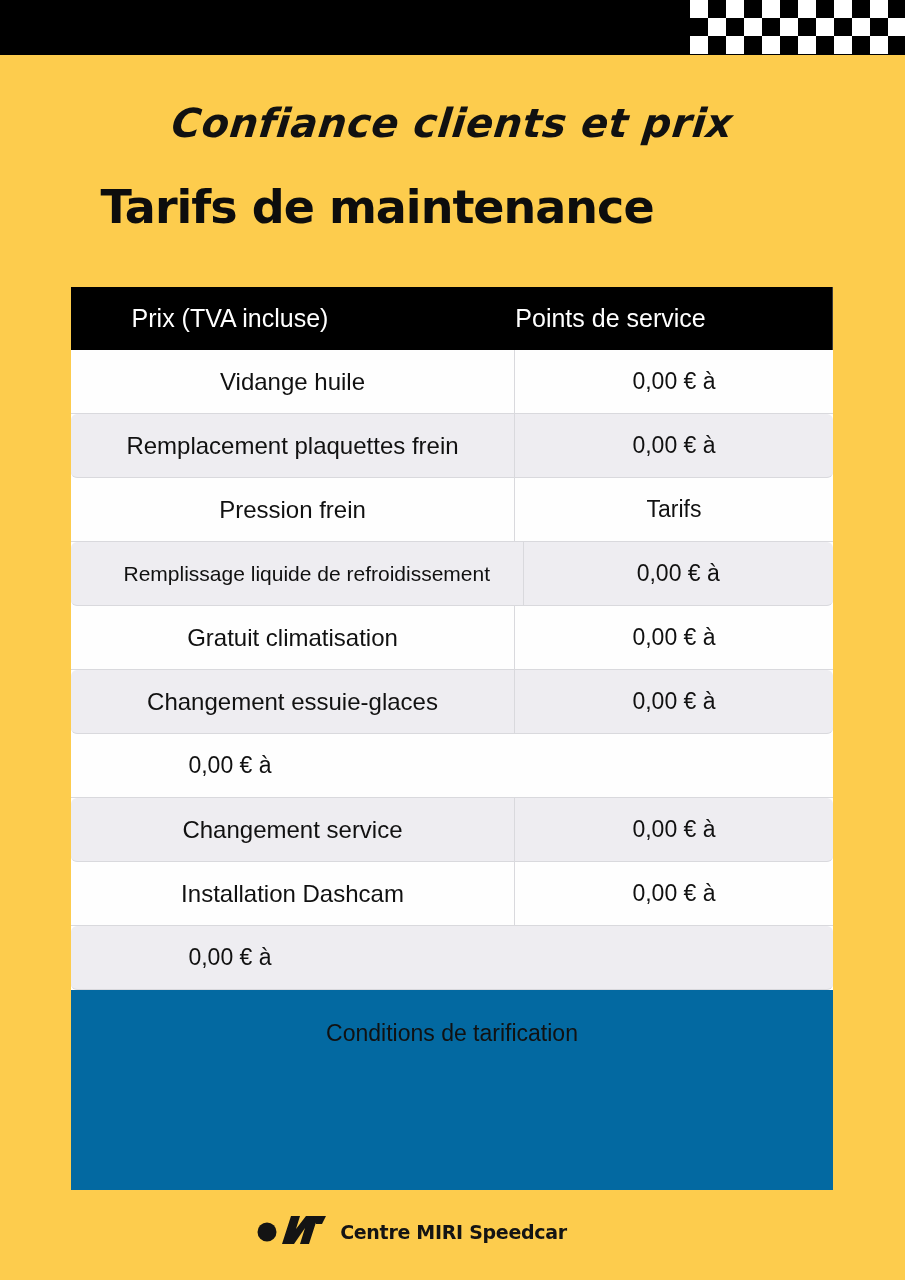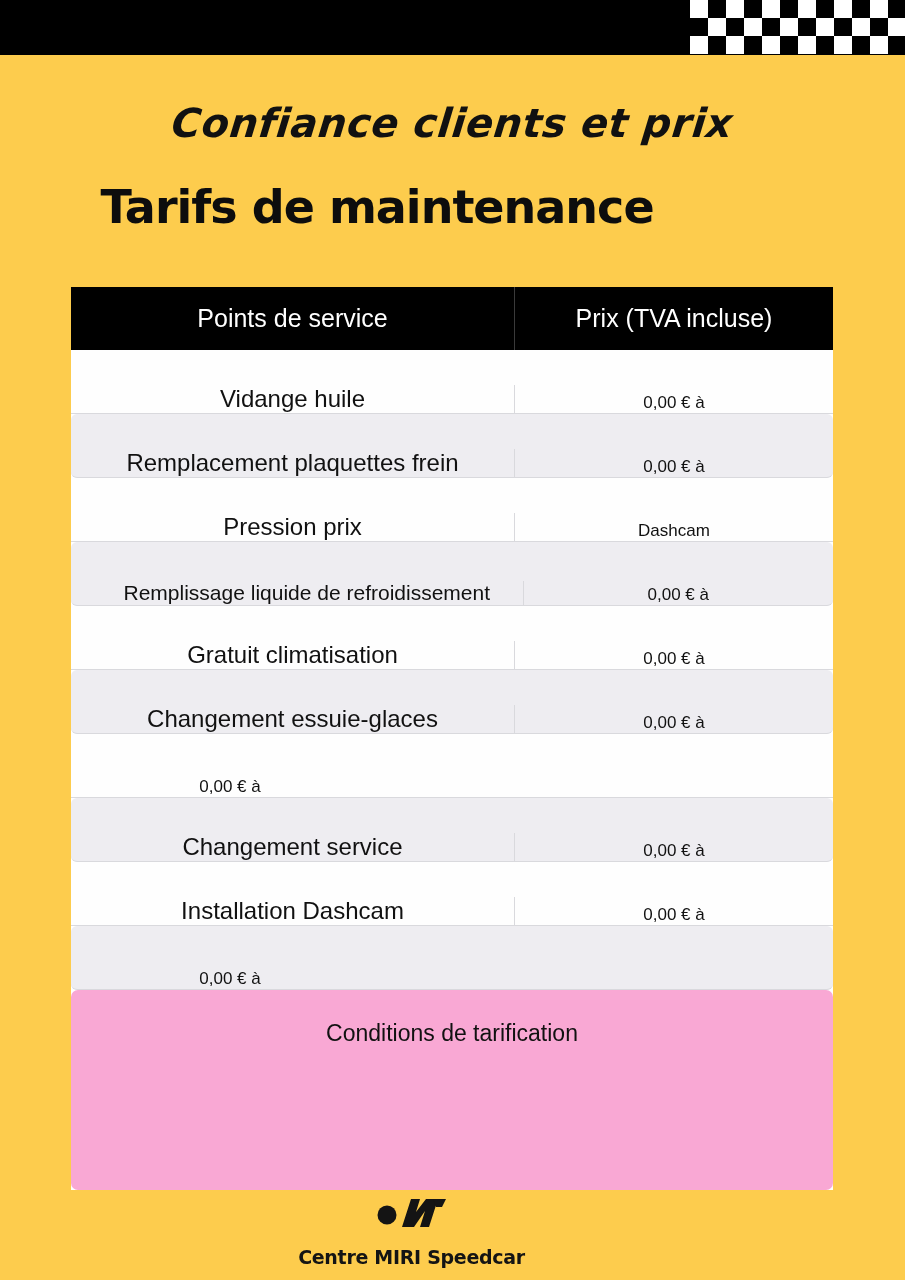--- a/index.html
+++ b/index.html
@@ -72,60 +72,57 @@
     font-weight:400;
   }
   .thead .c1 { width:444px; border-right:1px solid #3a3a3a; }
   .thead .c2 { width:318px; }
 
   .trow {
     display:flex;
     height:64px;
     flex:0 0 64px;
     border-bottom:1px solid #d9d9dd;
-    align-items:flex-end;
   }
   .trow.alt { background:#eeedf1;border-radius:6px; }
   .trow.plain { background:#fefefe; }
 
   .trow .c1 {
     width:444px;
     display:flex; align-items:center; justify-content:center;
     border-right:1px solid #d9d9dd;
     font-size:24px;
     color:#111;
     padding:0 8px;
     text-align:center;
   }
   .trow .c1.small { font-size:21px;margin-left:20px; }
   .trow .c2 {
     width:318px;
     display:flex; align-items:center; justify-content:center;
-    font-size:17px;
+    font-size:23px;
     color:#111;
   }
 
   #footnote {
     flex:1 1 auto;
-    background:#f9a8d4;
+    background:#0369a1;
     padding-top:30px;
     text-align:center;
     font-size:23px;
     color:#111;
-    border-radius:7px;
   }
 
   
   #brand {
     position:absolute;
     left:0; top:1208px;
     width:823px; height:48px;
     display:flex; align-items:center; justify-content:center;
     gap:12px;
-    flex-direction:column;
   }
   #brand .mark { display:block; }
   #brand .btext {
     font-family:"DejaVu Sans", sans-serif;
     font-weight:700;
     font-size:19px;
     letter-spacing:-0.3px;
     color:#141414;
   }
 </style>
@@ -135,37 +132,37 @@
 <div id="topbar">
   <div id="checker"></div>
 </div>
 
 <div id="eyebrow">Confiance clients et prix</div>
 <div id="title">Tarifs de maintenance</div>
 
 <div id="card">
 
   <div class="thead">
+    <div class="cell c2">Prix (TVA incluse)</div>
     <div class="cell c1">Points de service</div>
-    <div class="cell c2">Prix (TVA incluse)</div>
   </div>
 
   <div class="trow plain">
     <div class="c1">Vidange huile</div>
     <div class="c2">0,00 € à</div>
   </div>
 
   <div class="trow alt">
     <div class="c1">Remplacement plaquettes frein</div>
     <div class="c2">0,00 € à</div>
   </div>
 
   <div class="trow plain">
-    <div class="c1">Pression prix</div>
-    <div class="c2">Dashcam</div>
+    <div class="c1">Pression frein</div>
+    <div class="c2">Tarifs</div>
   </div>
 
   <div class="trow alt">
     <div class="c1 small">Remplissage liquide de refroidissement</div>
     <div class="c2">0,00 € à</div>
   </div>
 
   <div class="trow plain">
     <div class="c1">Gratuit climatisation</div>
     <div class="c2">0,00 € à</div>

